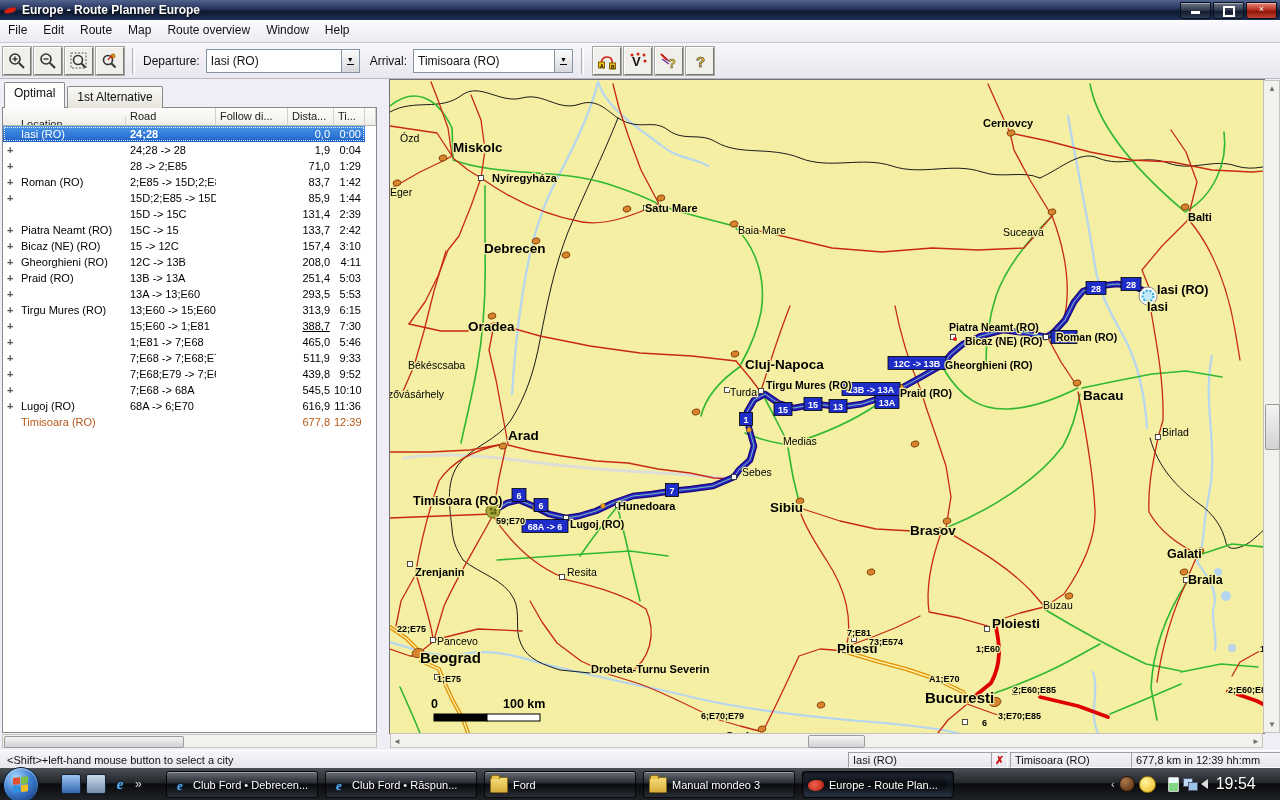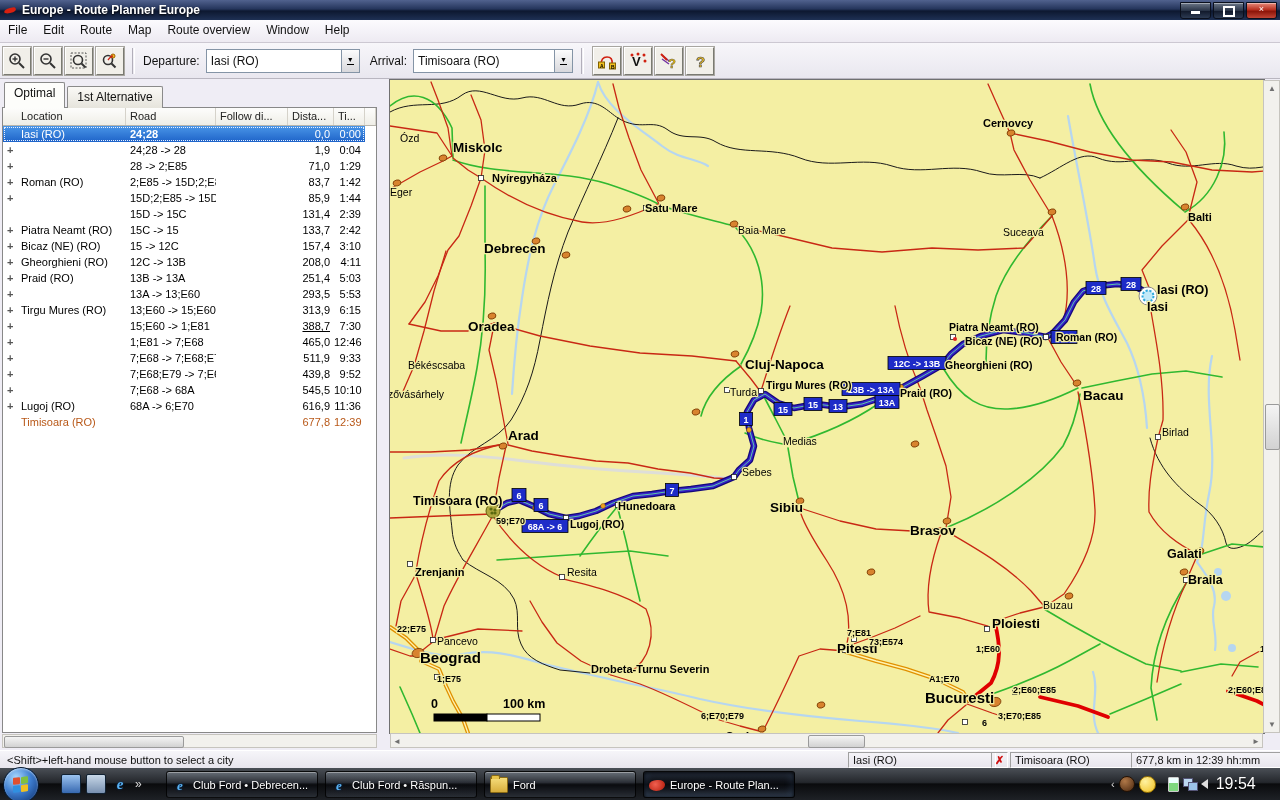--- a/index.html
+++ b/index.html
@@ -207,21 +207,21 @@
     </span>
 </div>
 
 <div class="abs" id="tabs">
     <span class="tab active">Optimal</span>
     <span class="tab">1st Alternative</span>
   </div>
 
 <div class="abs" id="grid">
   <div id="grid-header">
-      <span class="hcell c0" style="width: 123px;">Location</span>
+      <span class="hcell c0" style="width: 123px; margin-top: 8px;">Location</span>
       <span class="hcell c1" style="width: 90px;">Road</span>
       <span class="hcell c2" style="width: 72px;">Follow di...</span>
       <span class="hcell c3" style="width: 46px;">Dista...</span>
       <span class="hcell c4" style="width: 31px;">Ti...</span>
       <span class="hcell" style="flex: 1 1 0%;"></span>
     </div>
   <div id="grid-body">
       <div class="row sel">
         <span class="cell c0" style="width: 123px;"><span>Iasi (RO)</span></span>
         <span class="cell" style="width: 90px; font-weight: bold;">24;28</span>
@@ -311,21 +311,21 @@
         <span class="cell" style="width: 90px;">15;E60 -&gt; 1;E81</span>
         <span class="cell" style="width: 72px;"></span>
         <span class="cell num" style="width: 46px; text-decoration: underline;">388,7</span>
         <span class="cell num" style="width: 31px;">7:30</span>
       </div>
       <div class="row">
         <span class="cell c0" style="width: 123px;"><span class="plus">+</span><span></span></span>
         <span class="cell" style="width: 90px;">1;E81 -&gt; 7;E68</span>
         <span class="cell" style="width: 72px;"></span>
         <span class="cell num" style="width: 46px;">465,0</span>
-        <span class="cell num" style="width: 31px;">12:46</span>
+        <span class="cell num" style="width: 31px;">5:46</span>
       </div>
       <div class="row">
         <span class="cell c0" style="width: 123px;"><span class="plus">+</span><span></span></span>
         <span class="cell" style="width: 90px;">7;E68 -&gt; 7;E68;E7</span>
         <span class="cell" style="width: 72px;"></span>
         <span class="cell num" style="width: 46px;">511,9</span>
         <span class="cell num" style="width: 31px;">9:33</span>
       </div>
       <div class="row">
         <span class="cell c0" style="width: 123px;"><span class="plus">+</span><span></span></span>
@@ -671,20 +671,24 @@
       <span class="lbl">Club Ford • Debrecen...</span>
     </div>
     <div class="task-btn">
       <span class="ticon " style="text-align: center;"><span class="ie-e" style="font-size:13px">e</span></span>
       <span class="lbl">Club Ford • Răspun...</span>
     </div>
     <div class="task-btn">
       <span class="ticon folder"></span>
       <span class="lbl">Ford</span>
     </div>
+    <div class="task-btn">
+      <span class="ticon folder"></span>
+      <span class="lbl">Manual mondeo 3</span>
+    </div>
     <div class="task-btn active">
       <span class="ticon appred"></span>
       <span class="lbl">Europe - Route Plan...</span>
     </div>
   </div>
 <div class="abs" id="tray">
   <span class="chev" style="font-size:11px">‹</span>
   <span class="coffee tray-ic"></span>
   <span class="smiley tray-ic"></span>
   <span class="batt tray-ic" style="margin-left:12px"></span>

